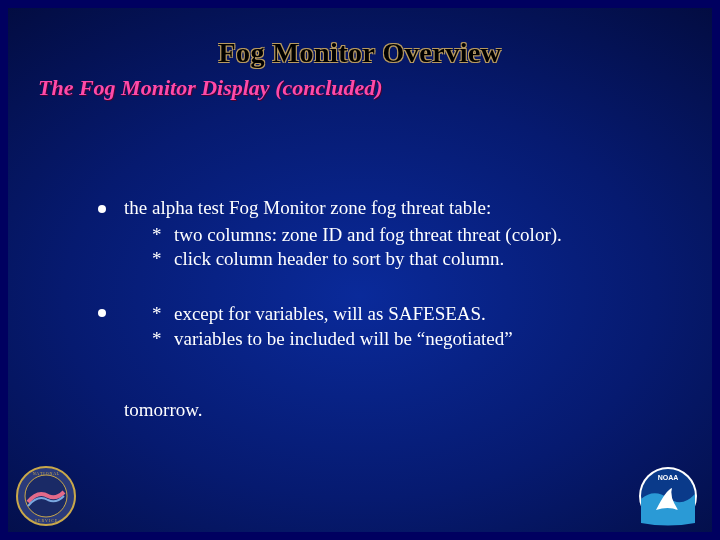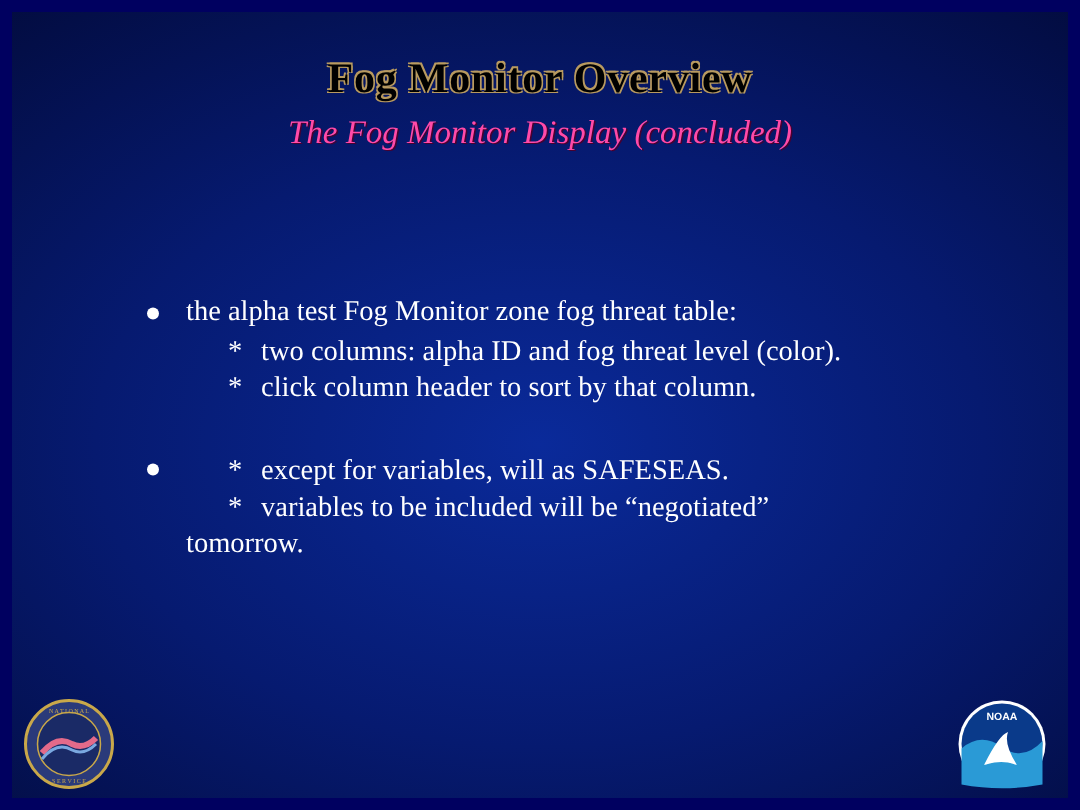--- a/index.html
+++ b/index.html
@@ -27,26 +27,27 @@
   .title {
     text-align: center;
     font-weight: bold;
     font-size: 28px;
     color: #000000;
     text-shadow: 1px 1px 0 #b89a60, -1px -1px 0 #b89a60, 1px -1px 0 #b89a60, -1px 1px 0 #b89a60;
     letter-spacing: 0.5px;
     margin-top: 15px;
   }
   .subtitle {
-    text-align: center;
+    text-align: left;
     font-style: italic;
     font-size: 22px;
     color: #ff4aa8;
     text-shadow: 1px 1px 0 #4a0030;
     margin-top: 6px;
+    font-weight: bold;
   }
   .body {
     position: absolute;
     top: 188px;
     left: 90px;
     right: 70px;
     font-size: 19px;
     color: #ffffff;
     line-height: 1.3;
   }
@@ -72,20 +73,21 @@
     display: flex;
   }
   .star {
     flex: 0 0 auto;
     width: 22px;
     padding-left: 28px;
   }
   .sub-text { flex: 1 1 auto; }
   .plain-cont {
     padding-left: 0;
+    margin-top: 47px;
   }
 
   
   .logo-left, .logo-right {
     position: absolute;
     bottom: 6px;
     width: 60px;
     height: 60px;
   }
   .logo-left { left: 8px; }
@@ -101,21 +103,21 @@
 
   <div class="body">
 
     <div class="bullet">
       <div class="dot"></div>
       <div class="btext">
         <span>the alpha test Fog Monitor zone fog threat table:</span>
         <div class="sub">
           <div class="sub-row">
             <span class="star">*</span>
-            <span class="sub-text">two columns: alpha ID and fog threat level (color).</span>
+            <span class="sub-text">two columns: zone ID and fog threat threat (color).</span>
           </div>
           <div class="sub-row">
             <span class="star">*</span>
             <span class="sub-text">click column header to sort by that column.</span>
           </div>
         </div>
       </div>
     </div>
 
     <div class="bullet">

